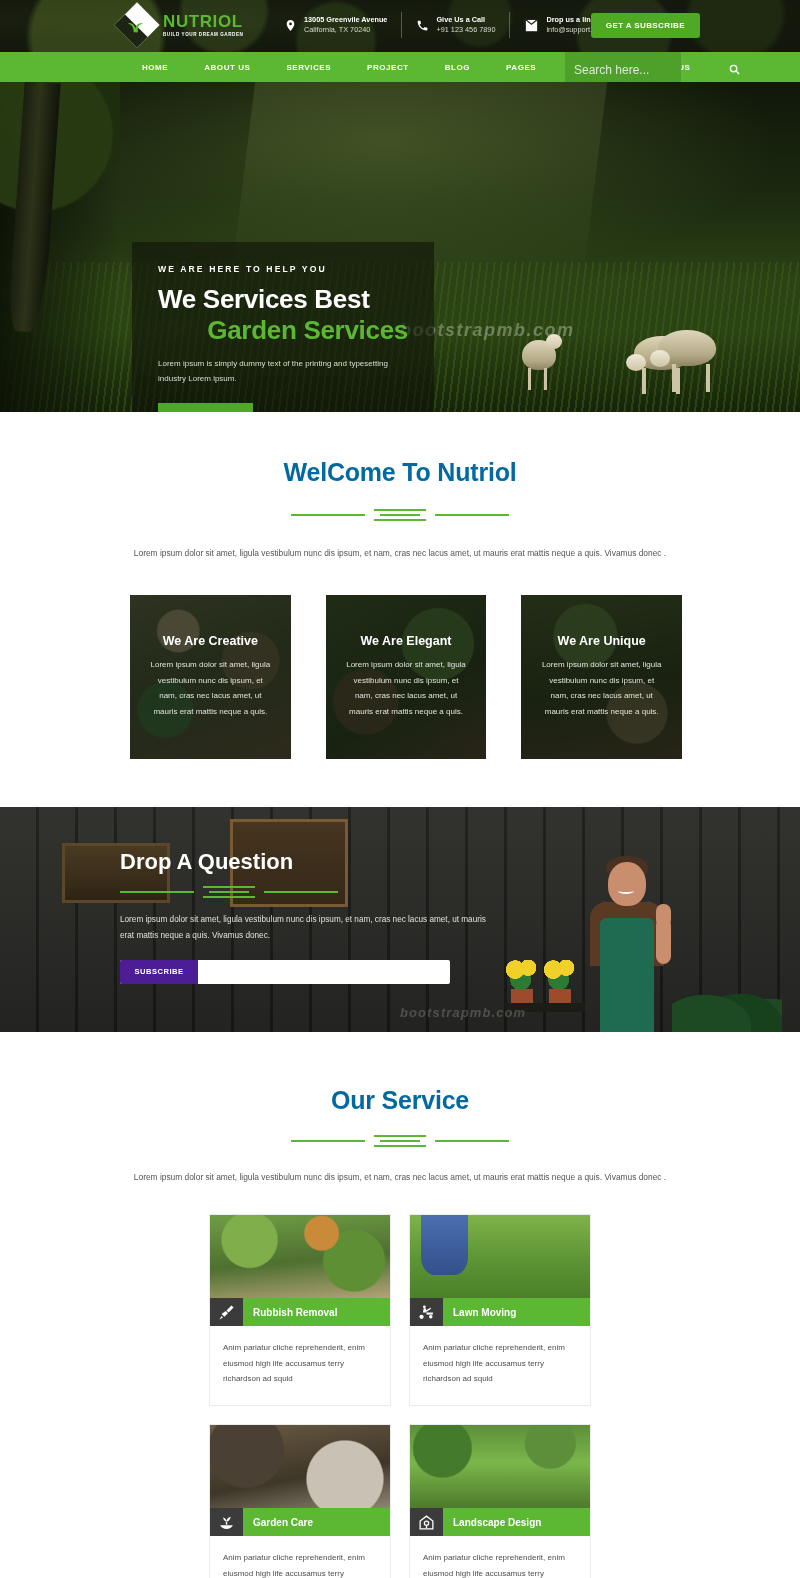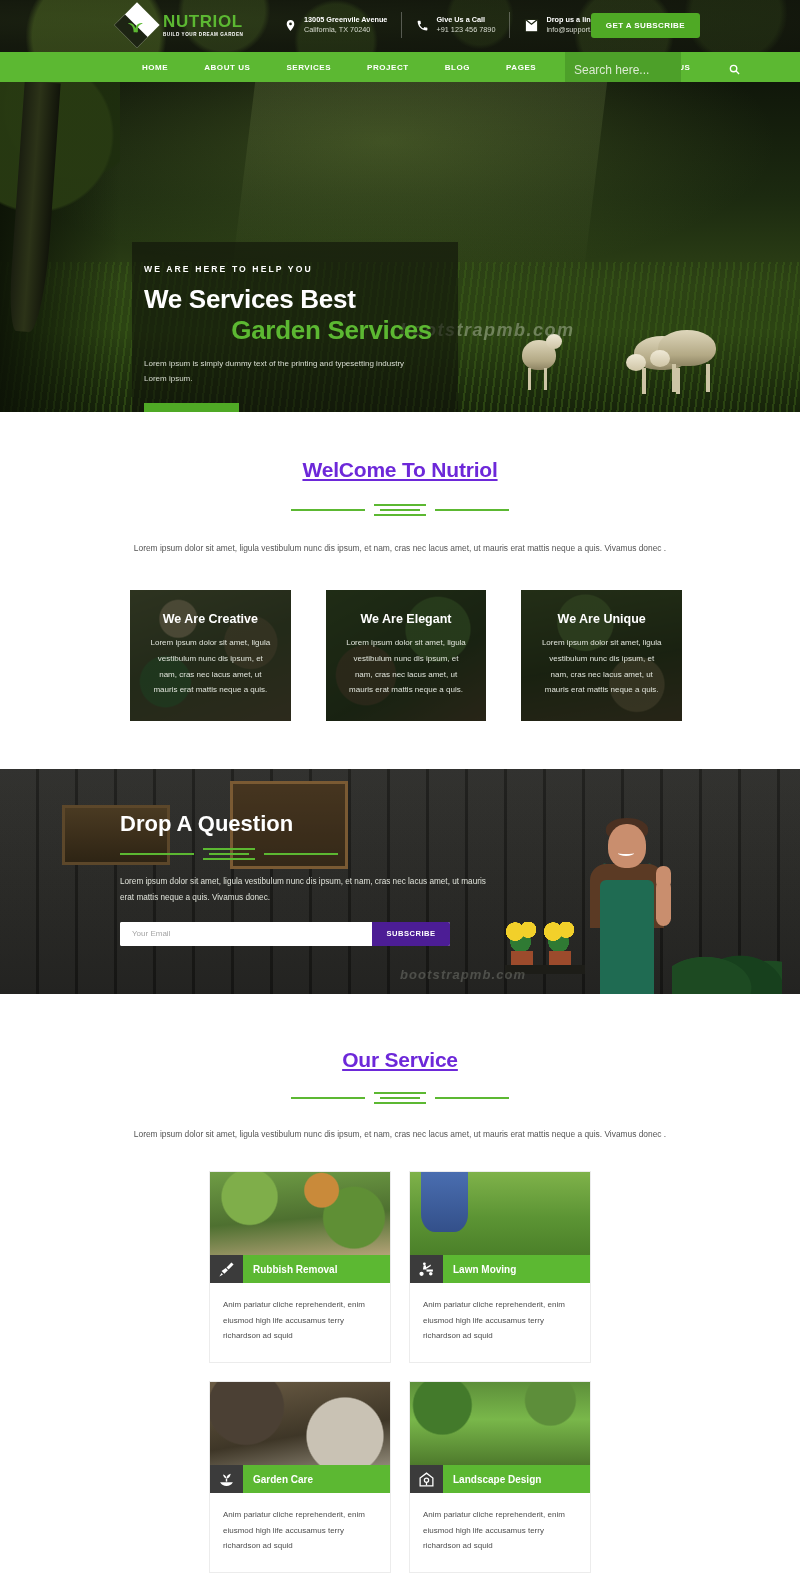--- a/index.html
+++ b/index.html
@@ -151,23 +151,23 @@
   .sheep.s3 { left: 650px; top: 244px; }
 
   .hero-watermark {
     position: absolute; left: 400px; top: 238px;
     font-family: "Liberation Sans", sans-serif;
     font-size: 18px; font-weight: 700; font-style: italic;
     letter-spacing: 1.5px; color: rgba(215,220,205,.38);
   }
 
   .hero-card {
-    position: absolute; left: 132px; top: 160px; width: 326px; height: 196px;
+    position: absolute; left: 132px; top: 160px; width: 302px; height: 196px;
     background: rgba(16,20,10,.62);
-    padding: 22px 26px 0 12px;
+    padding: 22px 26px 0 26px;
   }
   .hero-kicker {
     color: #fff; font-size: 8.6px; font-weight: 700; letter-spacing: 2.1px;
   }
   .hero-h1 {
     color: #fff; font-size: 26px; font-weight: 700; letter-spacing: -.3px;
     margin-top: 10px; line-height: 1.18;
   }
   .hero-h1 .accent { color: #5cb832; display: block; text-align: right; }
   .hero-p {
@@ -176,41 +176,40 @@
   }
   .read-more {
     margin-top: 16px; display: inline-block; background: #4fa925;
     color: #fff; border: none; font-size: 8px; font-weight: 700;
     letter-spacing: .5px; padding: 10px 21px; cursor: pointer;
   }
 
   
   .section { padding: 0 118px; }
   .sec-title {
-    text-align: center; font-size: 21px; font-weight: 700; color: #6d28d9;
+    text-align: center; font-size: 25px; font-weight: 700; color: #0369a1;
     letter-spacing: -.2px;
-    text-decoration: underline;
   }
   .divider { display: flex; align-items: center; justify-content: center; gap: 9px; }
   .divider.left { justify-content: flex-start; }
   .divider .bar { width: 74px; height: 2px; background: #5cb832; }
   .divider .stack { display: flex; flex-direction: column; gap: 3px; width: 52px; }
   .divider .stack i { display: block; height: 2px; background: #5cb832; }
   .divider .stack i:nth-child(2) { width: 76%; margin: 0 auto; }
   .sec-sub {
     text-align: center; font-size: 8.4px; color: #545454; line-height: 2.1;
     max-width: 560px; margin: 0 auto;
   }
 
   
   .features {
     display: flex; gap: 23px; justify-content: center; margin-top: 32px;
   }
   .fcard {
-    position: relative; width: 178px; height: 131px; overflow: hidden;
+    position: relative; width: 178px; height: 164px; overflow: hidden;
     display: flex; flex-direction: column; align-items: flex-end; justify-content: center;
     text-align: center; padding: 0 18px; margin-left: 12px;
   }
   .fcard .bgimg { position: absolute; inset: 0; }
   .fcard .shade { position: absolute; inset: 0; background: rgba(18,22,14,.70); }
   .fcard .content { position: relative; z-index: 2; }
   .fcard h3 { color: #fff; font-size: 12.5px; font-weight: 700; }
   .fcard p { color: #dfe3da; font-size: 8px; line-height: 1.95; margin-top: 9px; }
 
   .bg-garden1 {
@@ -553,21 +552,20 @@
         <span class="bar"></span>
         <span class="stack">
             <i></i>
             <i></i>
             <i></i>
           </span>
         <span class="bar"></span>
       </div>
       <p class="q-p">Lorem ipsum dolor sit amet, ligula vestibulum nunc dis ipsum, et nam, cras nec lacus amet, ut mauris erat mattis neque a quis. Vivamus donec.</p>
       <div class="subscribe">
-        <input type="text" placeholder="Your Email" style="">
         <button>SUBSCRIBE</button>
       </div>
     </div>
 
     <div class="plants">
       <div class="bloom b1"></div>
         <div class="bloom b2"></div>
       <div class="pot p1"></div>
         <div class="pot p2"></div>
         <div class="tray"></div>

